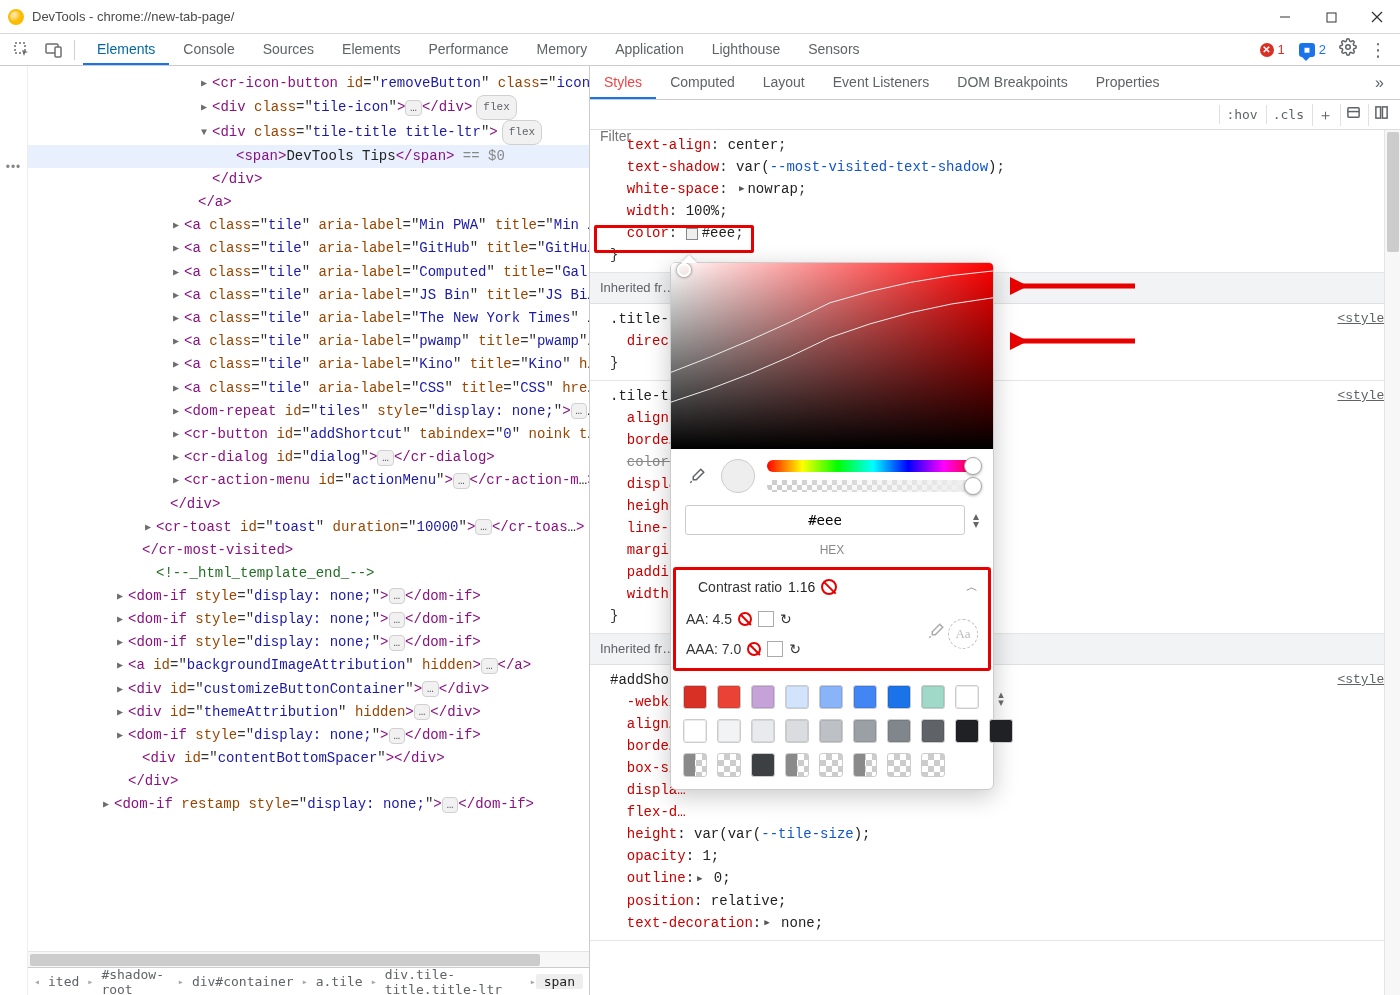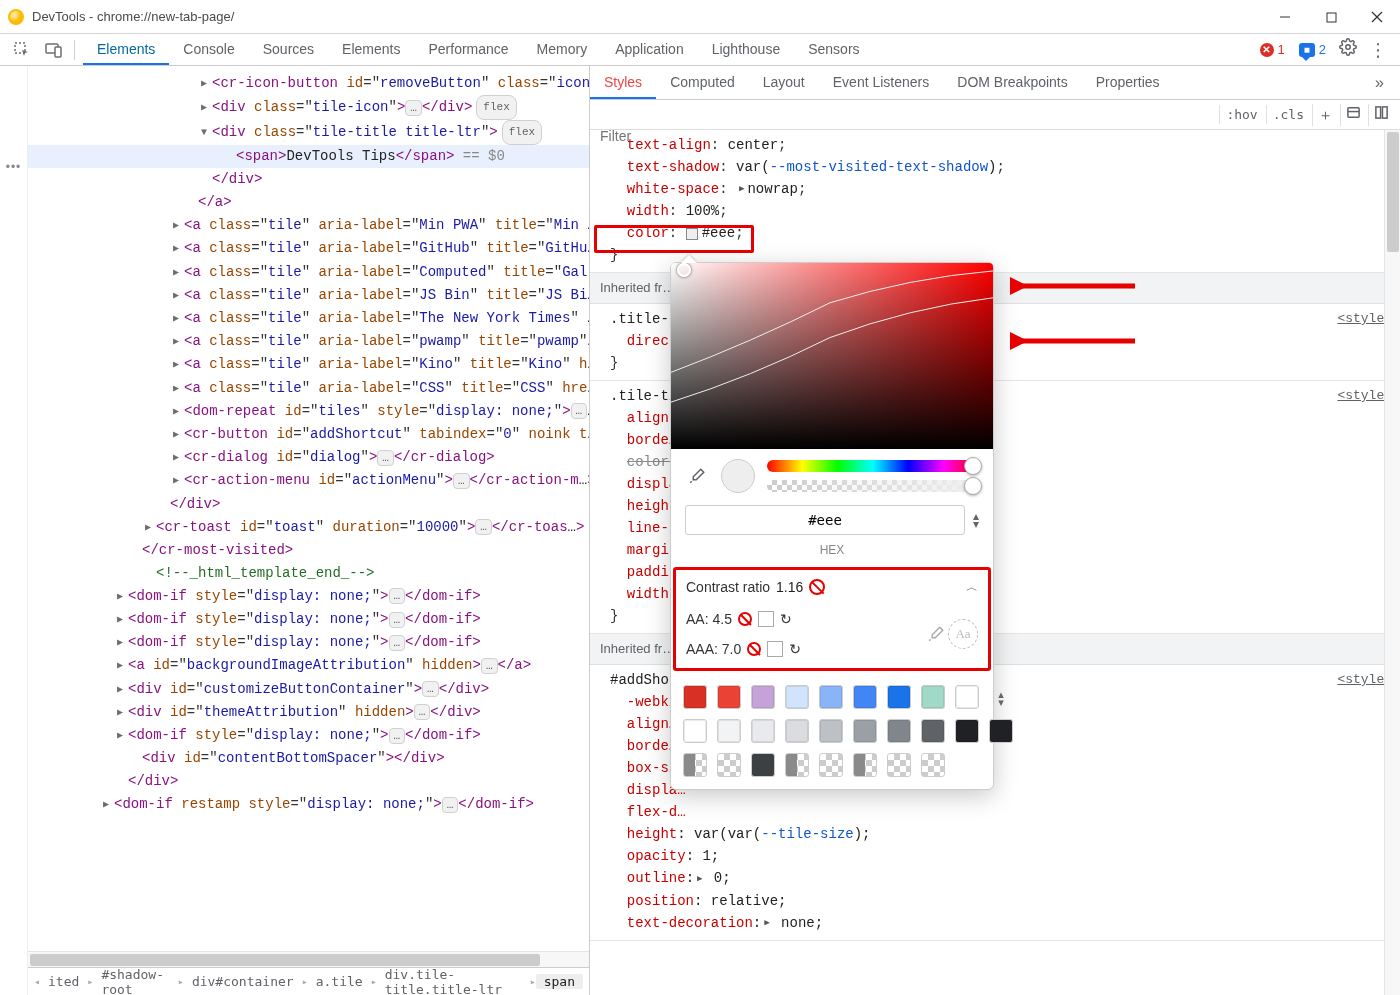--- a/index.html
+++ b/index.html
@@ -343,21 +343,21 @@
   .hex-row .updown { color:#666; font-size:12px; display:flex; flex-direction:column; line-height:8px;}
   .hex-label { text-align:center; color:#888; font-size:12px; padding-bottom:6px;}
   .contrast-block {
     border:3px solid #e60000;
     border-radius:3px;
     margin: 0 2px 8px 2px;
     padding: 6px 10px 8px 10px;
   }
   .cr-head {
     display:flex; align-items:center;
-    font-size:14px; color:#333;
+    font-size:14px; color:#333;margin-left:12px;
   }
   .cr-head .val { margin-left:6px; }
   .cr-head .fail {
     margin-left:6px;
     width:16px;height:16px;border:2px solid #e60000;border-radius:50%;
     position:relative;
   }
   .cr-head .fail::after {
     content:''; position:absolute; width:16px; height:2px; background:#e60000;
     top:6px; left:-1px; transform:rotate(45deg);
@@ -367,21 +367,21 @@
     display:flex; align-items:center; gap:10px; margin-top:10px;
   }
   .thr { display:flex; align-items:center; gap:6px; font-size:14px;}
   .mini-fail {
     width:14px;height:14px;border:2px solid #e60000;border-radius:50%;
     position:relative;
   }
   .mini-fail::after{content:'';position:absolute;width:14px;height:2px;background:#e60000;top:5px;left:-1px;transform:rotate(45deg);}
   .mini-box { width:16px;height:16px;border:1px solid #aaa;}
   .reload { font-size:14px; color:#333;}
-  .bg-pick { margin-left:auto; display:flex; align-items:center; }
+  .bg-pick { margin-left:auto; display:flex; }
   .aa-circle { width:30px;height:30px;border-radius:50%;border:1px dashed #bbb;display:flex;align-items:center;justify-content:center;color:#bbb;font-size:13px;font-family:serif;}
   .palette {
     padding: 6px 12px 10px 12px;
     display:grid;
     grid-template-columns: repeat(9, 26px) 1fr;
     grid-auto-rows: 26px;
     gap: 8px;
   }
   .swatch {
     width:24px;height:24px;border:1px solid #ccc;border-radius:3px;

